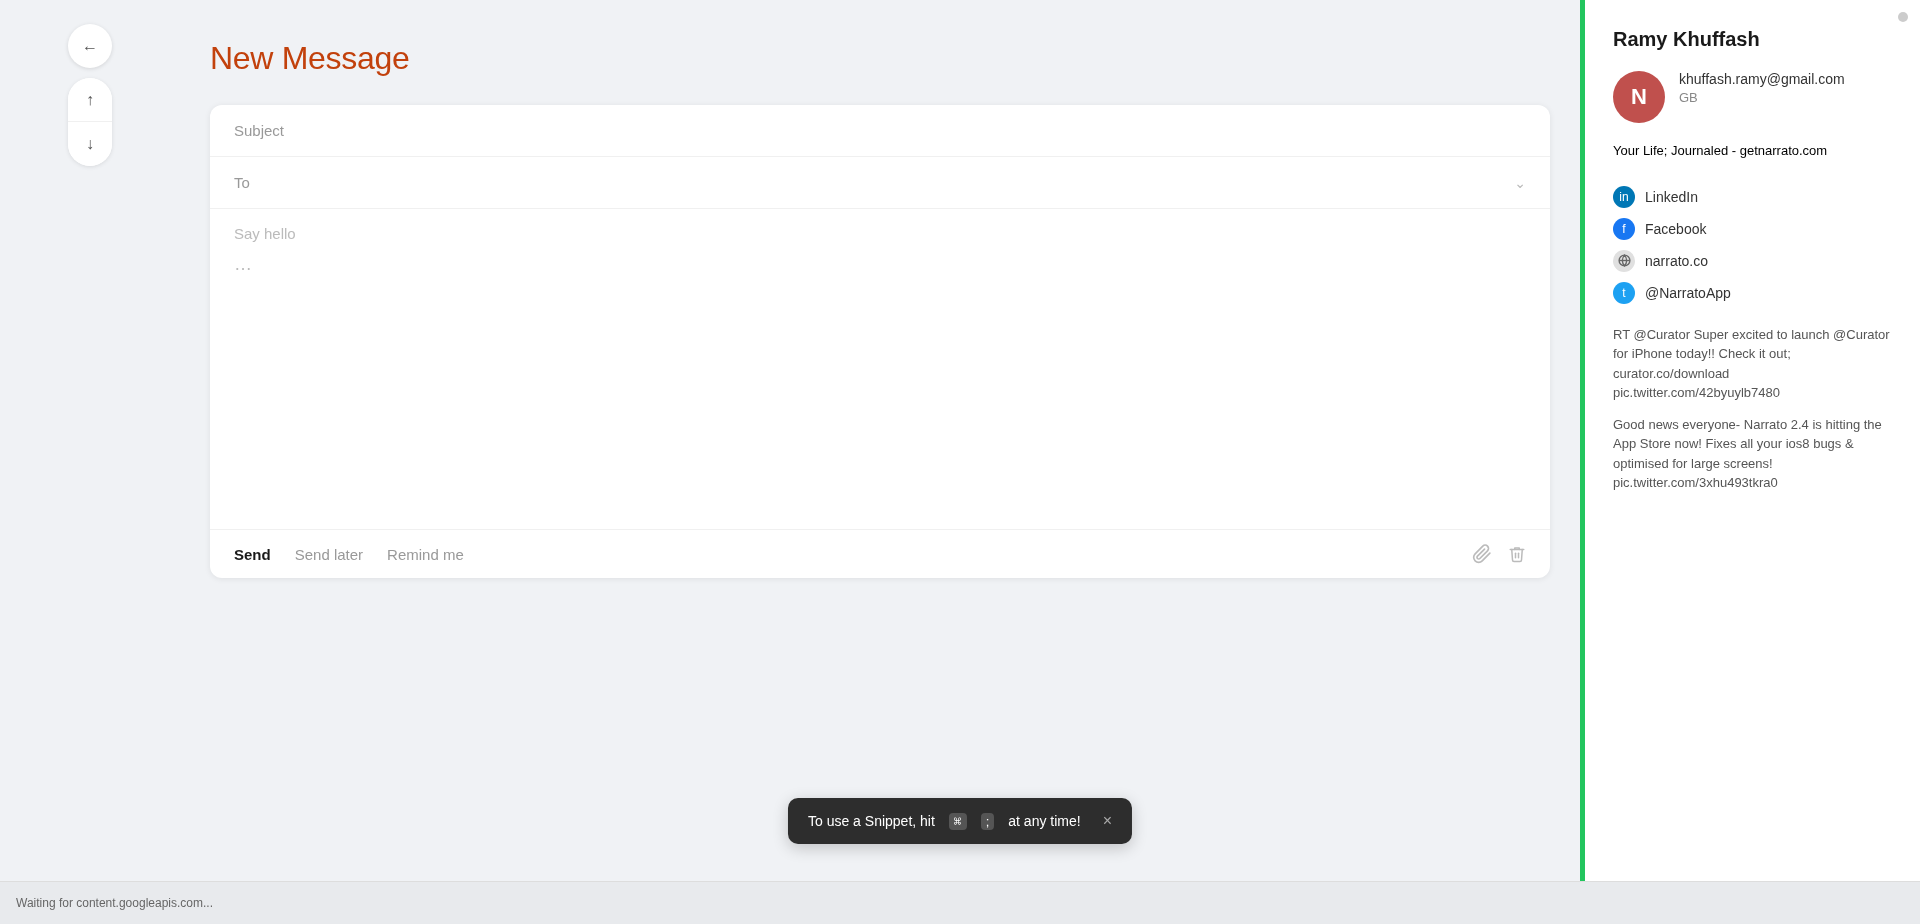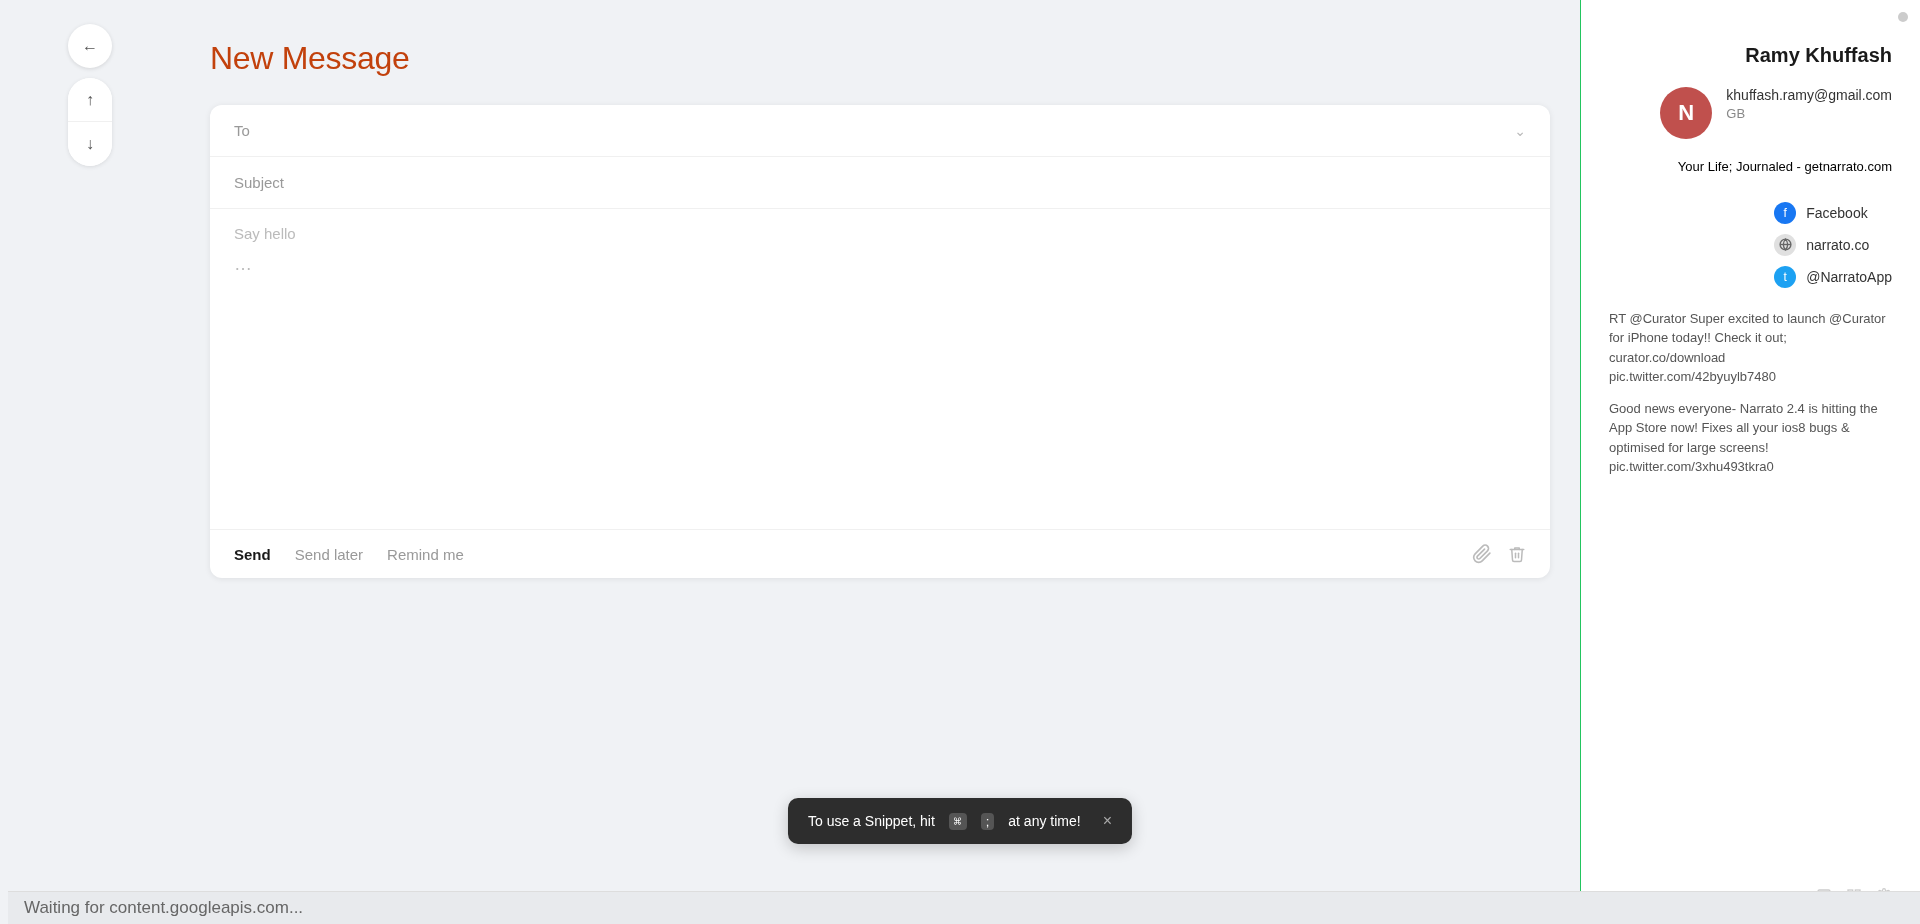--- a/index.html
+++ b/index.html
@@ -198,40 +198,39 @@
       font-size: 16px;
       margin-left: 8px;
       display: flex;
       align-items: center;
     }
 
     
     .status-bar {
       position: fixed;
       bottom: 0;
-      left: 8px;
+      left: 0;
       right: 0;
       background: #e8eaed;
-      padding: 6px 16px;
-      font-size: 17px;
+      padding: 14px 16px;
+      font-size: 12px;
       color: #666;
       border-top: 1px solid #ddd;
     }
 
     
     .right-sidebar {
       width: 340px;
       background: white;
-      border-left: 1px solid #22c55e;
-      padding: 44px 28px 20px 28px;
+      border-left: 5px solid #22c55e;
+      padding: 28px 28px 20px 28px;
       display: flex;
       flex-direction: column;
       flex-shrink: 0;
       overflow-y: auto;
-      align-items: flex-end;
     }
 
     .contact-name {
       font-size: 20px;
       font-weight: 600;
       color: #1a1a1a;
       margin-bottom: 20px;
     }
 
     .contact-header {
@@ -365,28 +364,28 @@
     </button>
   </div>
 </div>
 
 <div class="main-content">
   <h1 class="page-title">New Message</h1>
 
   <div class="compose-card">
 
     <div class="compose-field">
+      <span class="field-label">Subject</span>
+      <input class="field-input" type="text" style="">
+    </div>
+
+    <div class="compose-field">
       <span class="field-label">To</span>
       <input class="field-input" type="text" style="">
       <span class="to-chevron">⌄</span>
-    </div>
-
-    <div class="compose-field">
-      <span class="field-label">Subject</span>
-      <input class="field-input" type="text" style="">
     </div>
 
     <div class="compose-body">
       <div class="body-placeholder">Say hello</div>
       <div class="body-ellipsis">…</div>
     </div>
 
     <div class="compose-footer">
       <button class="footer-action primary">Send</button>
       <button class="footer-action">Send later</button>
@@ -432,20 +431,24 @@
     </div>
     <div>
       <div class="contact-email">khuffash.ramy@gmail.com</div>
       <div class="contact-location">GB</div>
     </div>
   </div>
 
   <div class="contact-website">Your Life; Journaled - getnarrato.com</div>
 
   <div>
+    <a class="social-link">
+      <span class="social-icon linkedin">in</span>
+      <span>LinkedIn</span>
+    </a>
     <a class="social-link">
       <span class="social-icon facebook">f</span>
       <span>Facebook</span>
     </a>
     <a class="social-link">
       <span class="social-icon web">
         <svg width="13" height="13" viewBox="0 0 24 24" fill="none" stroke="#666" stroke-width="2.5">
             <circle cx="12" cy="12" r="10"></circle>
             <line x1="2" y1="12" x2="22" y2="12"></line>
             <path d="M12 2a15.3 15.3 0 0 1 4 10 15.3 15.3 0 0 1-4 10 15.3 15.3 0 0 1-4-10 15.3 15.3 0 0 1 4-10z"></path>

